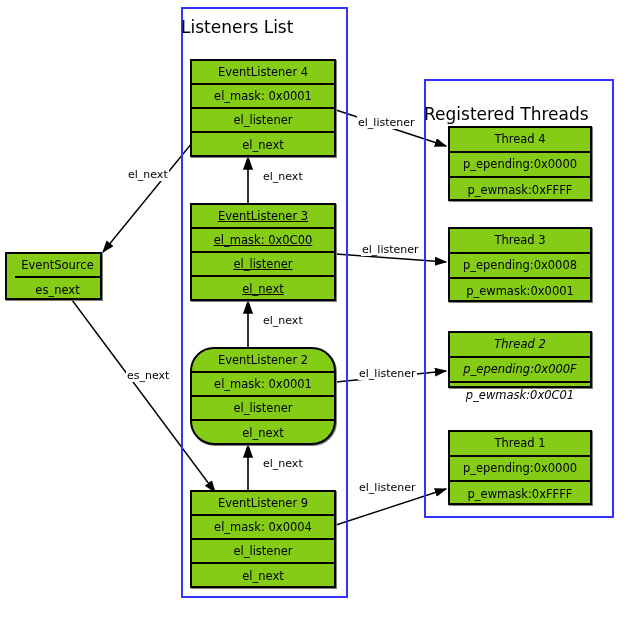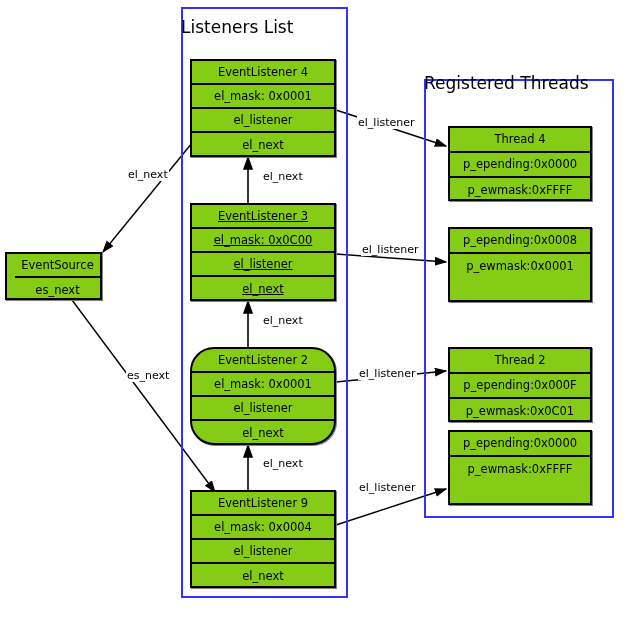--- a/index.html
+++ b/index.html
@@ -100,21 +100,21 @@
 
     <line x1="336" y1="382" x2="446" y2="371" stroke="#000000" stroke-width="1.4" marker-end="url(#arrow)"></line>
 
     <line x1="336" y1="525" x2="446" y2="489" stroke="#000000" stroke-width="1.4" marker-end="url(#arrow)"></line>
   </svg>
 
   <div class="group-box" style="left:181px; top:7px; width:167px; height:591px;"></div>
   <div class="group-title" style="left:181px; top:17px; width:167px;">Listeners List</div>
 
   <div class="group-box" style="left:424px; top:79px; width:190px; height:439px;"></div>
-  <div class="group-title" style="left:424px; top:73px; width:192px;">Registered Threads</div>
+  <div class="group-title" style="left:424px; top:104px; width:192px;">Registered Threads</div>
 
   <div class="node source" style="left:5px; top:252px; width:97px; height:48px;">
     <div class="row">EventSource</div>
     <div class="row">es_next</div>
   </div>
 
   <div class="node listener" style="left:190px; top:59px; width:146px; height:98px;">
     <div class="row">EventListener 4</div>
     <div class="row">el_mask: 0x0001</div>
     <div class="row">el_listener</div>
@@ -142,31 +142,33 @@
     <div class="row">el_next</div>
   </div>
 
   <div class="node thread" style="left:448px; top:126px; width:144px; height:75px;">
     <div class="row">Thread 4</div>
     <div class="row">p_epending:0x0000</div>
     <div class="row">p_ewmask:0xFFFF</div>
   </div>
 
   <div class="node thread" style="left:448px; top:227px; width:144px; height:75px;">
+    <div class="row">Thread 3</div>
     <div class="row">p_epending:0x0008</div>
     <div class="row">p_ewmask:0x0001</div>
   </div>
 
-  <div class="node thread" style="left:448px; top:347px; width:144px; height:75px;">
+  <div class="node thread" style="left:448px; top:331px; width:144px; height:57px;font-style:italic;">
     <div class="row">Thread 2</div>
     <div class="row">p_epending:0x000F</div>
     <div class="row">p_ewmask:0x0C01</div>
   </div>
 
   <div class="node thread" style="left:448px; top:430px; width:144px; height:75px;">
+    <div class="row">Thread 1</div>
     <div class="row">p_epending:0x0000</div>
     <div class="row">p_ewmask:0xFFFF</div>
   </div>
 
   <div class="edge-label" style="left:127px; top:168px;">el_next</div>
 
   <div class="edge-label" style="left:126px; top:369px;">es_next</div>
 
   <div class="edge-label" style="left:262px; top:170px;">el_next</div>
 

